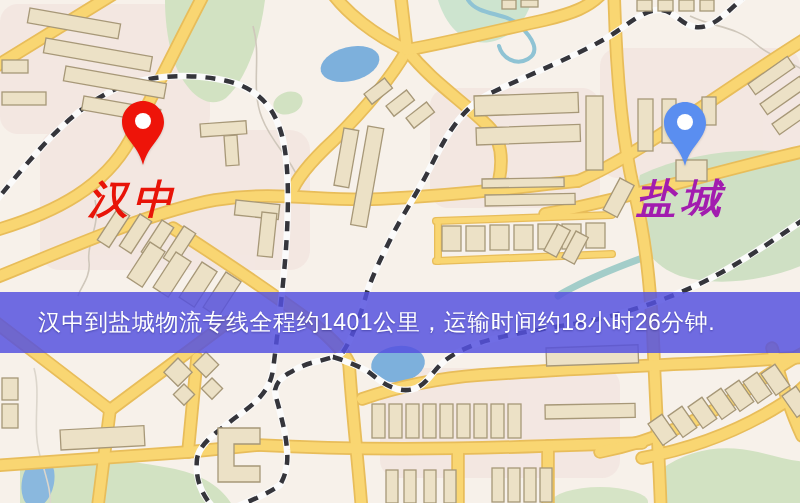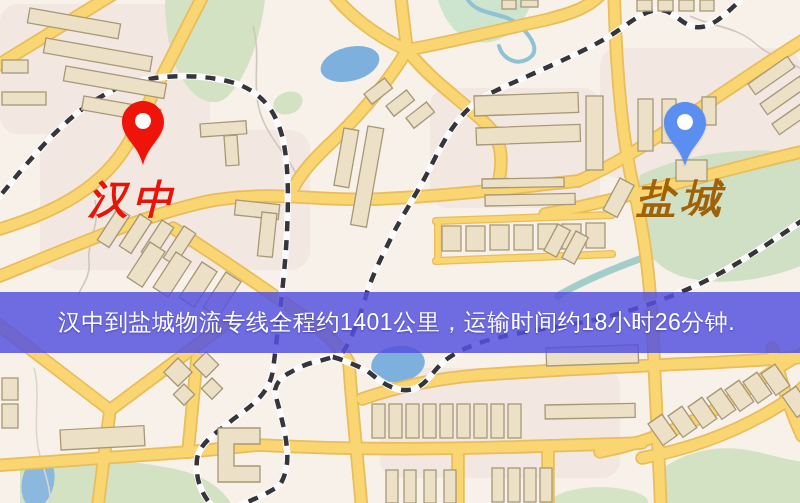--- a/index.html
+++ b/index.html
@@ -11,28 +11,28 @@
   .map-svg{position:absolute;left:0;top:0;width:800px;height:503px;display:block;}
   .marker{position:absolute;width:44px;cursor:pointer;}
   .marker svg{display:block;width:100%;height:auto;filter:drop-shadow(0 1px 1px rgba(0,0,0,0.15));}
   .marker-origin{left:121px;top:100px;}
   .marker-destination{left:663px;top:101px;}
   .place-label{
     position:absolute;font-weight:bold;font-size:40px;line-height:1;
     letter-spacing:5px;white-space:nowrap;user-select:none;font-style:italic;
   }
   .label-origin{left:88px;top:179px;color:#e81408;}
-  .label-destination{left:636px;top:178px;color:#a16207;}
+  .label-destination{left:636px;top:178px;color:#a21caf;}
   .banner{
     position:absolute;left:0;top:292px;width:800px;height:61px;
     background:rgba(85,81,223,0.84);
     display:flex;align-items:center;
   }
   .banner-text{
-    padding-left:58px;color:#ffffff;font-size:23px;letter-spacing:0.5px;
+    padding-left:38px;color:#ffffff;font-size:23px;letter-spacing:0.5px;
     text-shadow:0 1px 2px rgba(10,10,80,0.35);white-space:nowrap;
   }
 </style>
 </head>
 <body>
 
 <div class="stage">
 
   <svg class="map-svg" viewBox="0 0 800 503" xmlns="http://www.w3.org/2000/svg">
     <rect x="0" y="0" width="800" height="503" fill="#f7f1ea"></rect>

